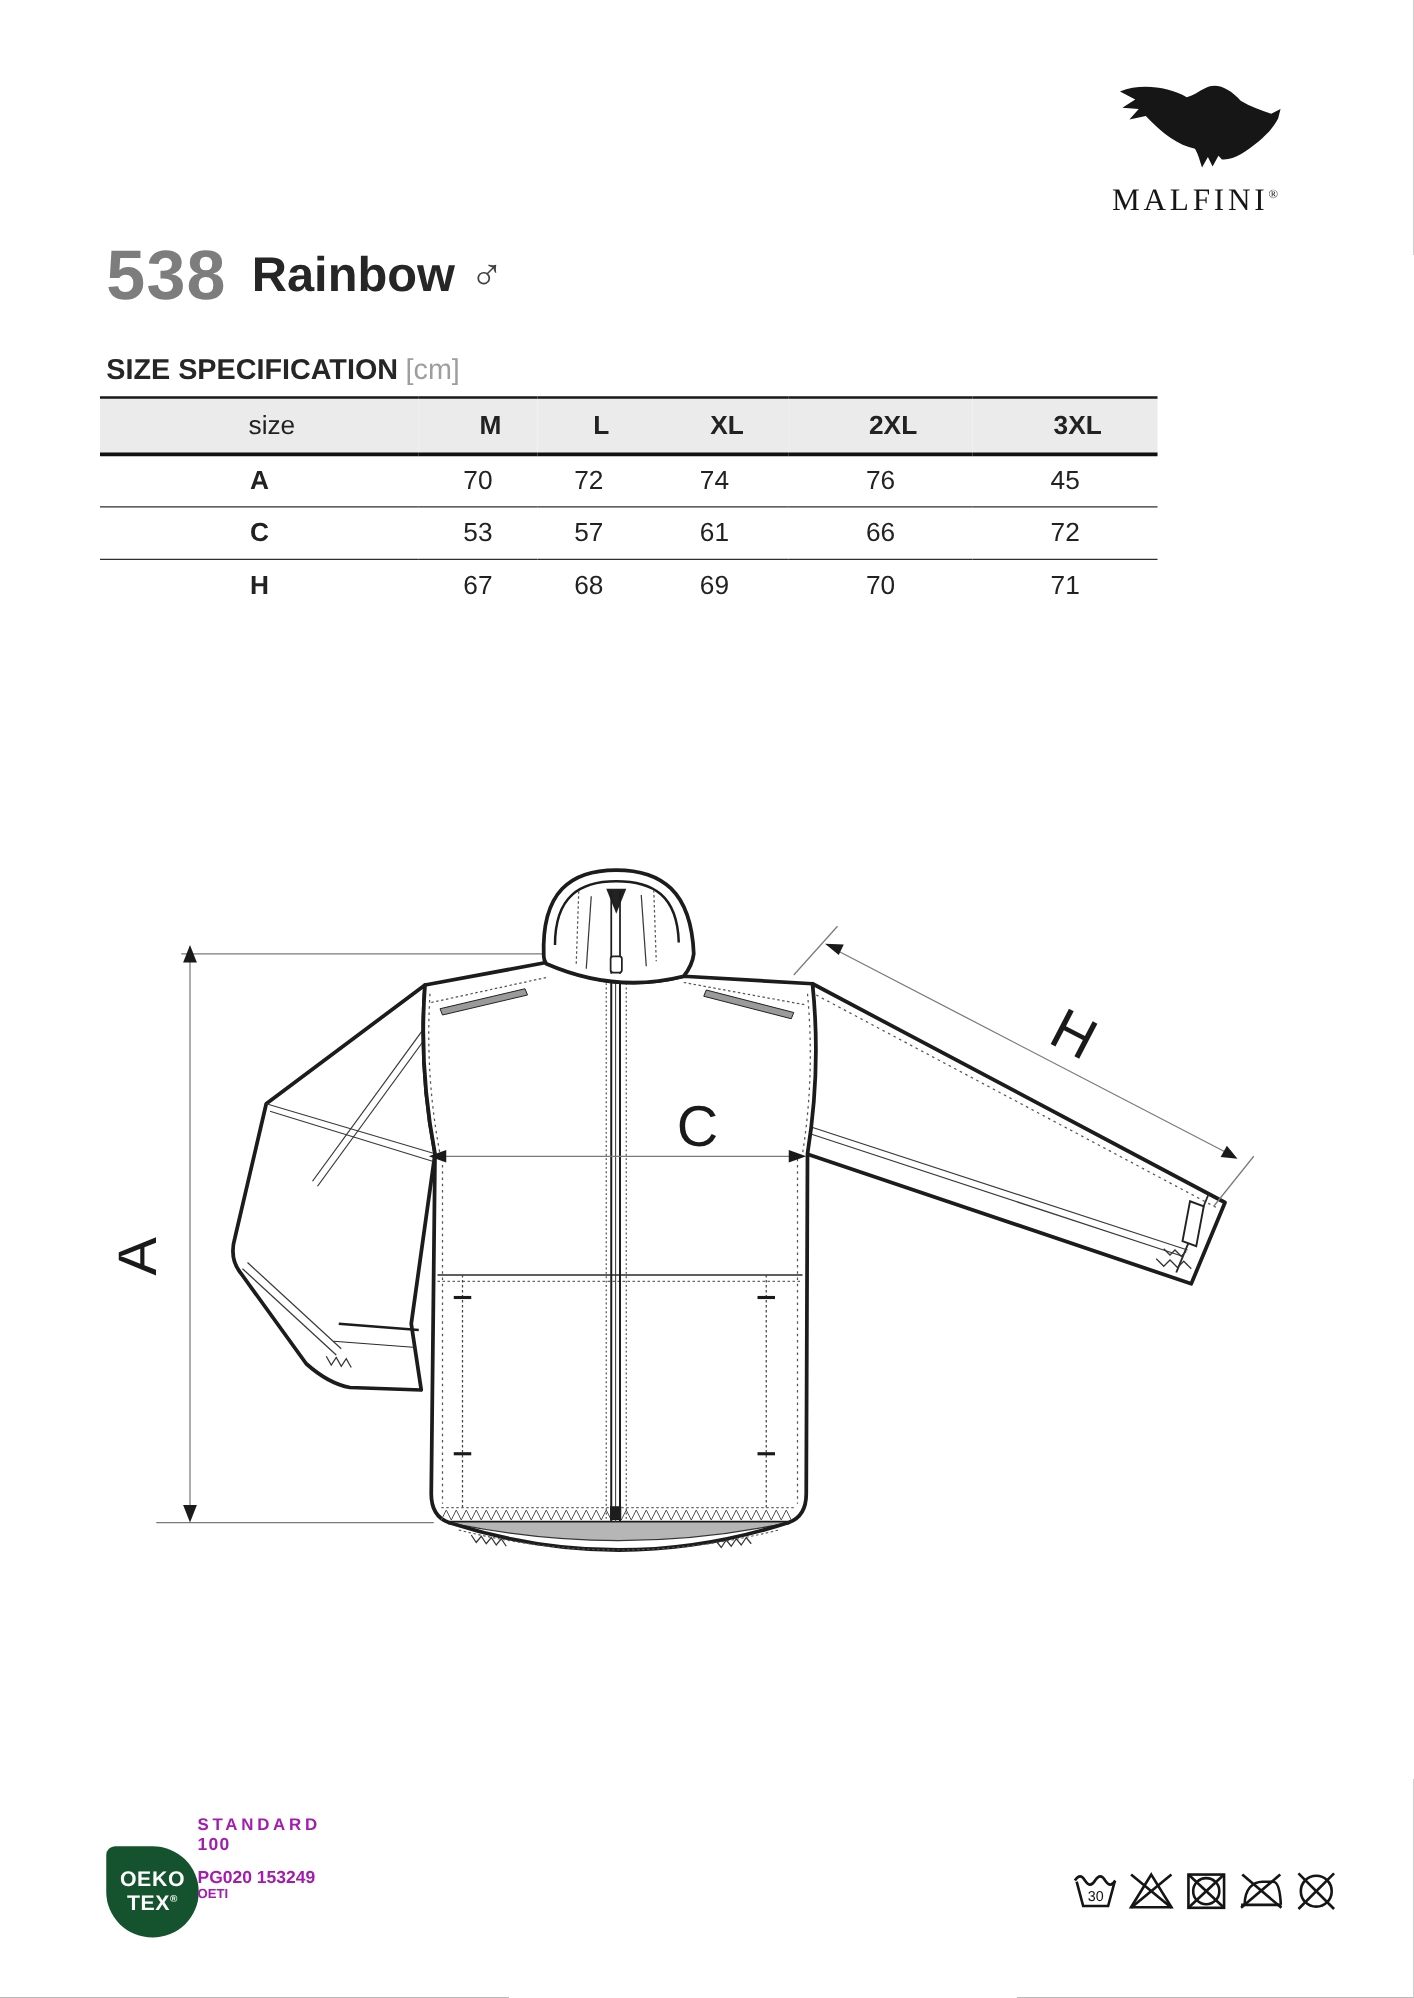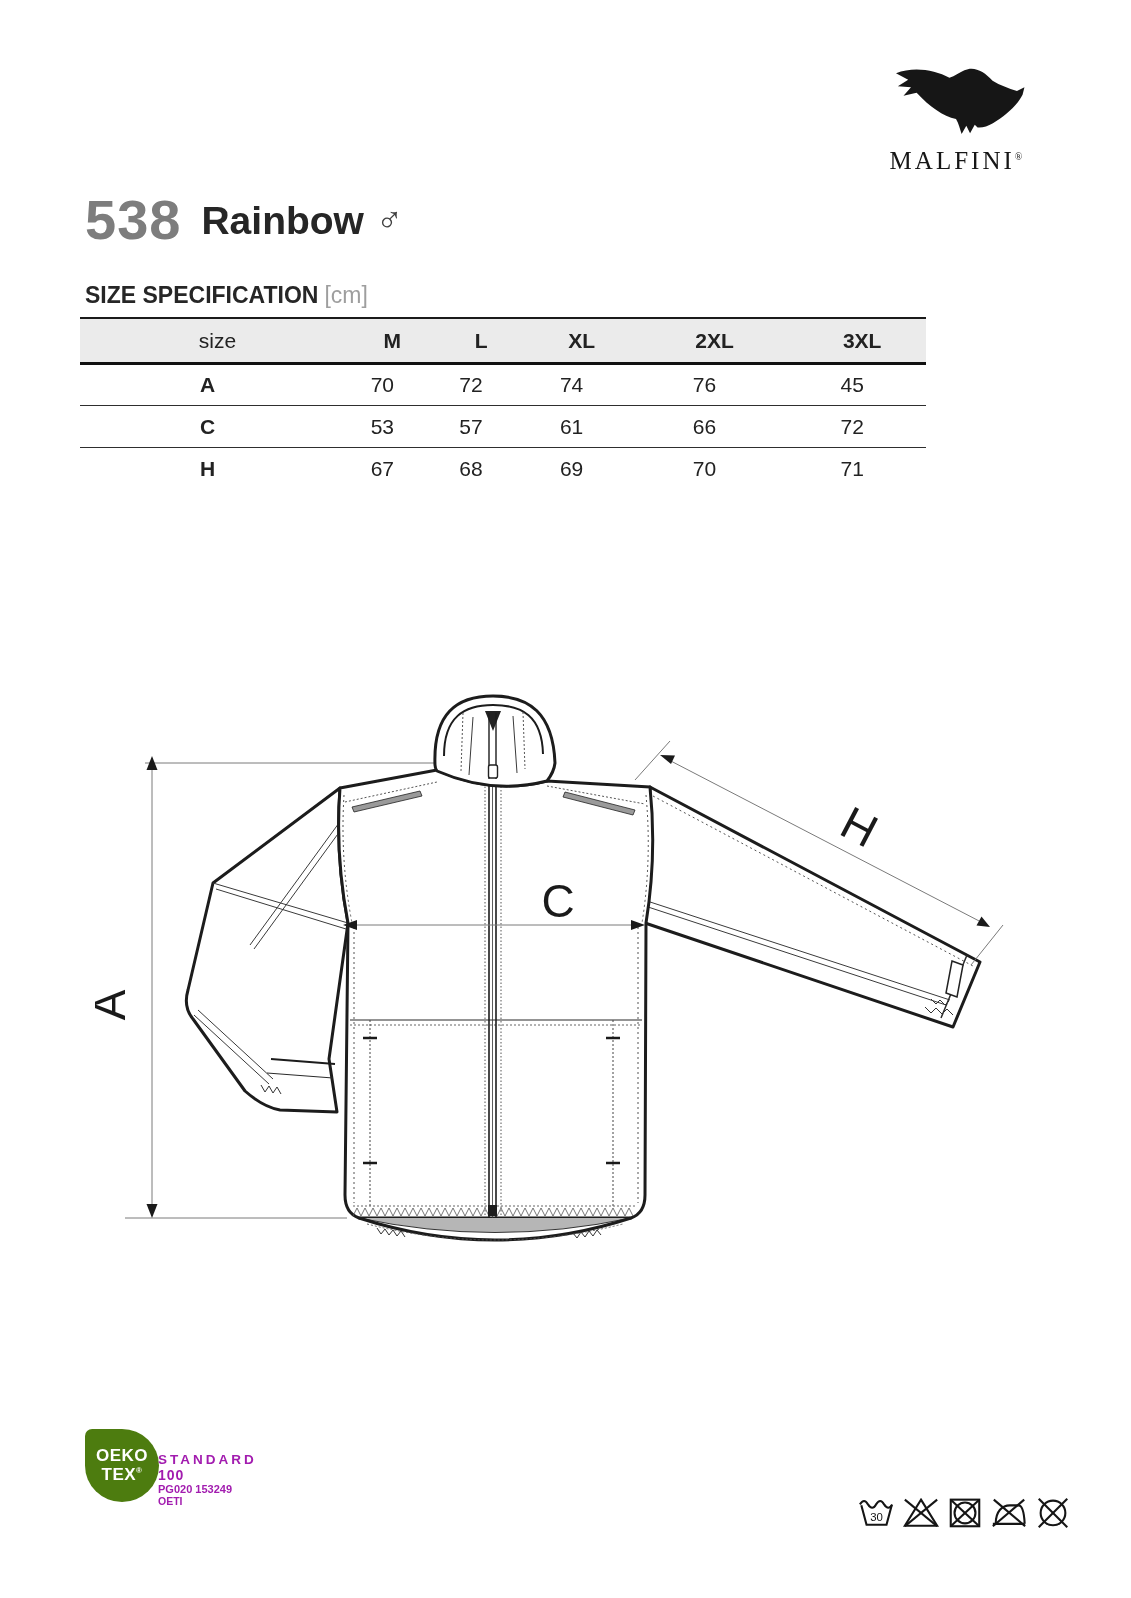--- a/index.html
+++ b/index.html
@@ -30,28 +30,28 @@
   .size-table thead th.size-col{font-weight:normal;}
   .size-table tbody th{font-weight:bold;}
   .size-table tbody tr{height:42px;}
   .size-table tbody tr:not(:last-child){border-bottom:1.5px solid #2e2e2e;}
   .size-table .col-first{width:235px;}
   
   .note{position:absolute;left:85px;top:491px;font-size:16.5px;font-style:italic;color:#b3b1b1;}
   
   .diagram{position:absolute;left:95px;top:655px;width:945px;height:660px;}
   
-  .oeko-badge{position:absolute;left:85px;top:1429px;width:74px;height:73px;background:#4d7c0f;
+  .oeko-badge{position:absolute;left:85px;top:1477px;width:74px;height:73px;background:#14532d;
     border-radius:10% 52% 52% 52%;color:#fff;display:flex;flex-direction:column;align-items:center;
     justify-content:center;font-weight:bold;font-size:17px;line-height:1.08;letter-spacing:.5px;}
   .oeko-badge sup{font-size:8px;}
   .oeko-text{position:absolute;left:158px;top:1452px;width:108px;text-align:left;color:#a21caf;}
   .oeko-std1{font-size:13.5px;font-weight:bold;letter-spacing:3px;}
   .oeko-std2{font-size:14px;font-weight:bold;letter-spacing:1px;}
-  .oeko-code{font-size:11px;font-weight:bold;margin-top:0;}
+  .oeko-code{font-size:14px;font-weight:bold;margin-top:10px;}
   .oeko-inst{font-size:10.5px;font-weight:bold;}
   
   .care-row{position:absolute;left:858px;top:1494px;display:flex;gap:6px;align-items:center;}
   .care-row svg{display:block;}
 </style>
 </head>
 <body>
 
 <div class="page">
 

